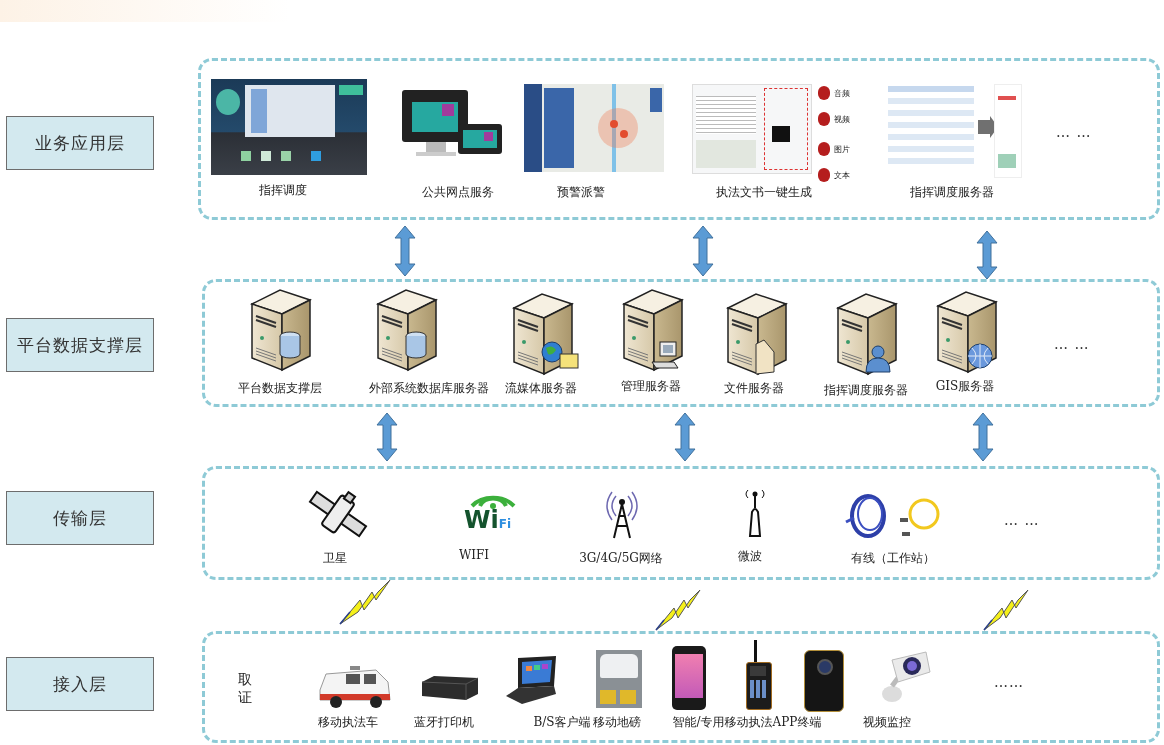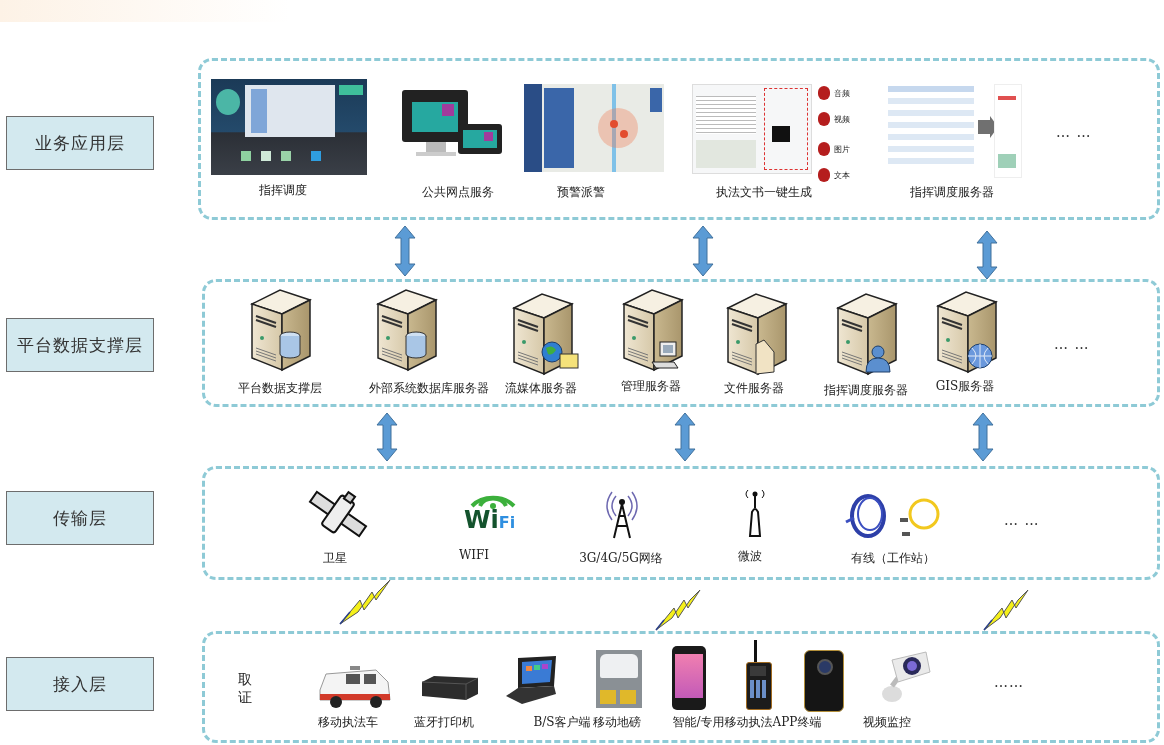--- a/index.html
+++ b/index.html
@@ -229,21 +229,21 @@
     </svg>
 </div>
 <div class="cap" style="left:335px;top:550px">卫星</div>
 
 <div class="item" style="left:464px;top:486px;width:58px;height:52px">
   <svg width="58" height="24" style="display:block;margin-left:4px">
       <path d="M4 20 A26 20 0 0 1 46 20" stroke="#3cb03c" stroke-width="4" fill="none"></path>
       <path d="M12 20 A14 12 0 0 1 38 20" stroke="#3cb03c" stroke-width="4" fill="none"></path>
       <circle cx="25" cy="20" r="3" fill="#3cb03c"></circle>
     </svg>
-  <div style="font-family:'DejaVu Sans',sans-serif;font-weight:bold;font-size:24px;line-height:24px;margin-top:-2px"><span style="color:#14532d">Wi</span><span style="color:#2f8fe0;font-size:16px">Fi</span></div>
+  <div style="font-family:'DejaVu Sans',sans-serif;font-weight:bold;font-size:24px;line-height:24px;margin-top:-2px"><span style="color:#14532d">Wi</span><span style="color:#2f8fe0;font-size:12px">Fi</span></div>
 </div>
 <div class="cap" style="left:474px;top:548px">WIFI</div>
 
 <div class="item" style="left:598px;top:484px;width:48px;height:56px">
   <svg width="48" height="56">
       <path d="M14 8 Q4 22 14 36 M34 8 Q44 22 34 36 M18 12 Q10 22 18 32 M30 12 Q38 22 30 32" stroke="#6d68b0" stroke-width="1.5" fill="none"></path>
       <circle cx="24" cy="18" r="3" fill="#111"></circle>
       <path d="M24 20 L16 54 M24 20 L32 54 M19 42 L29 42 M21 32 L27 32" stroke="#111" stroke-width="2"></path>
     </svg>
 </div>

